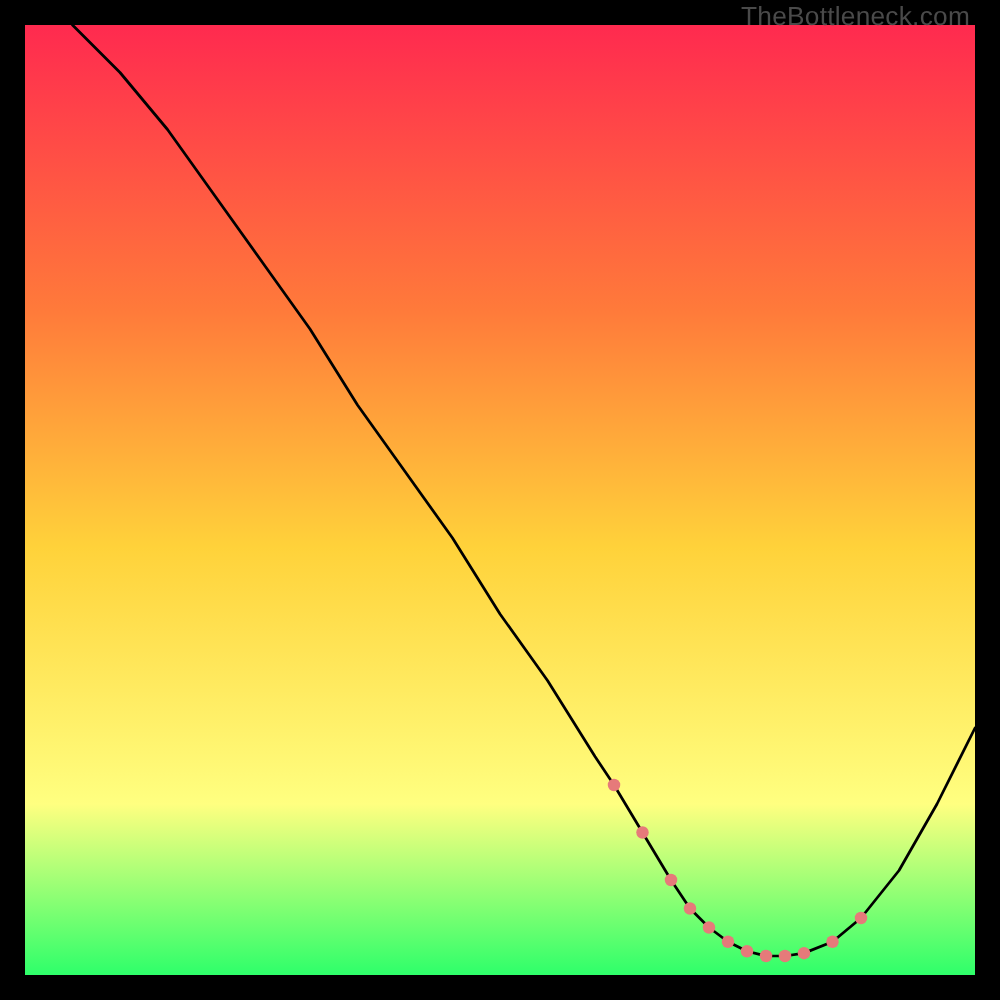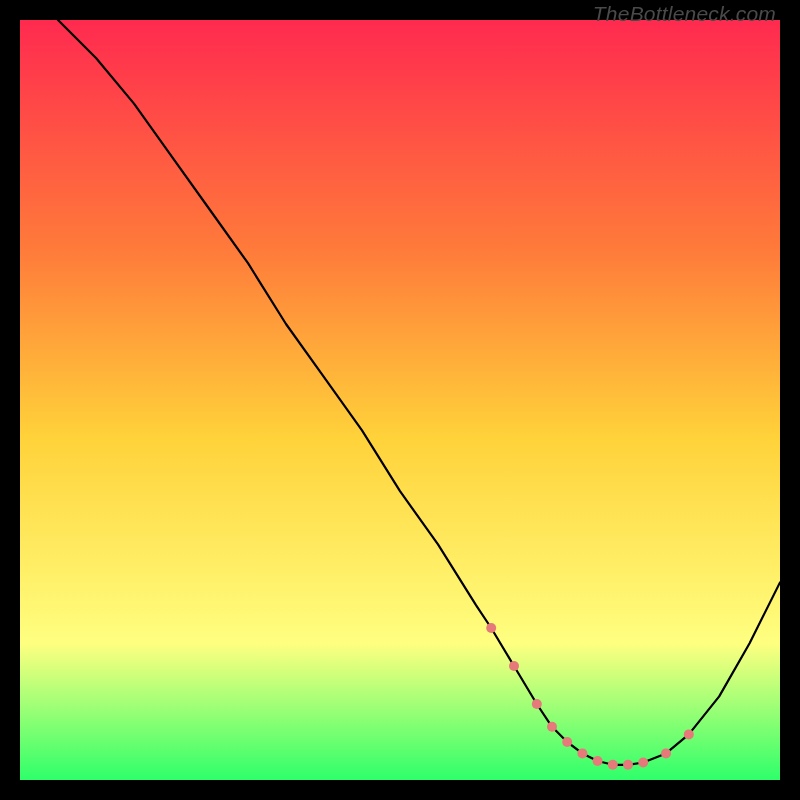--- a/index.html
+++ b/index.html
@@ -28,21 +28,20 @@
   }
   .watermark {
     position: absolute;
     top: 2px;
     right: 24px;
     color: #4a4a4a;
     font-size: 21px;
     font-weight: 500;
     letter-spacing: 0.2px;
     font-family: Arial, Helvetica, sans-serif;
-    font-style: italic;
   }
   svg { display: block; }
 </style>
 </head>
 <body>
 
 <div class="frame">
   <svg class="plot-area" width="760" height="760" viewBox="0 0 760 760">
     <defs>
       <linearGradient id="bg-grad" x1="0" y1="0" x2="0" y2="1">

